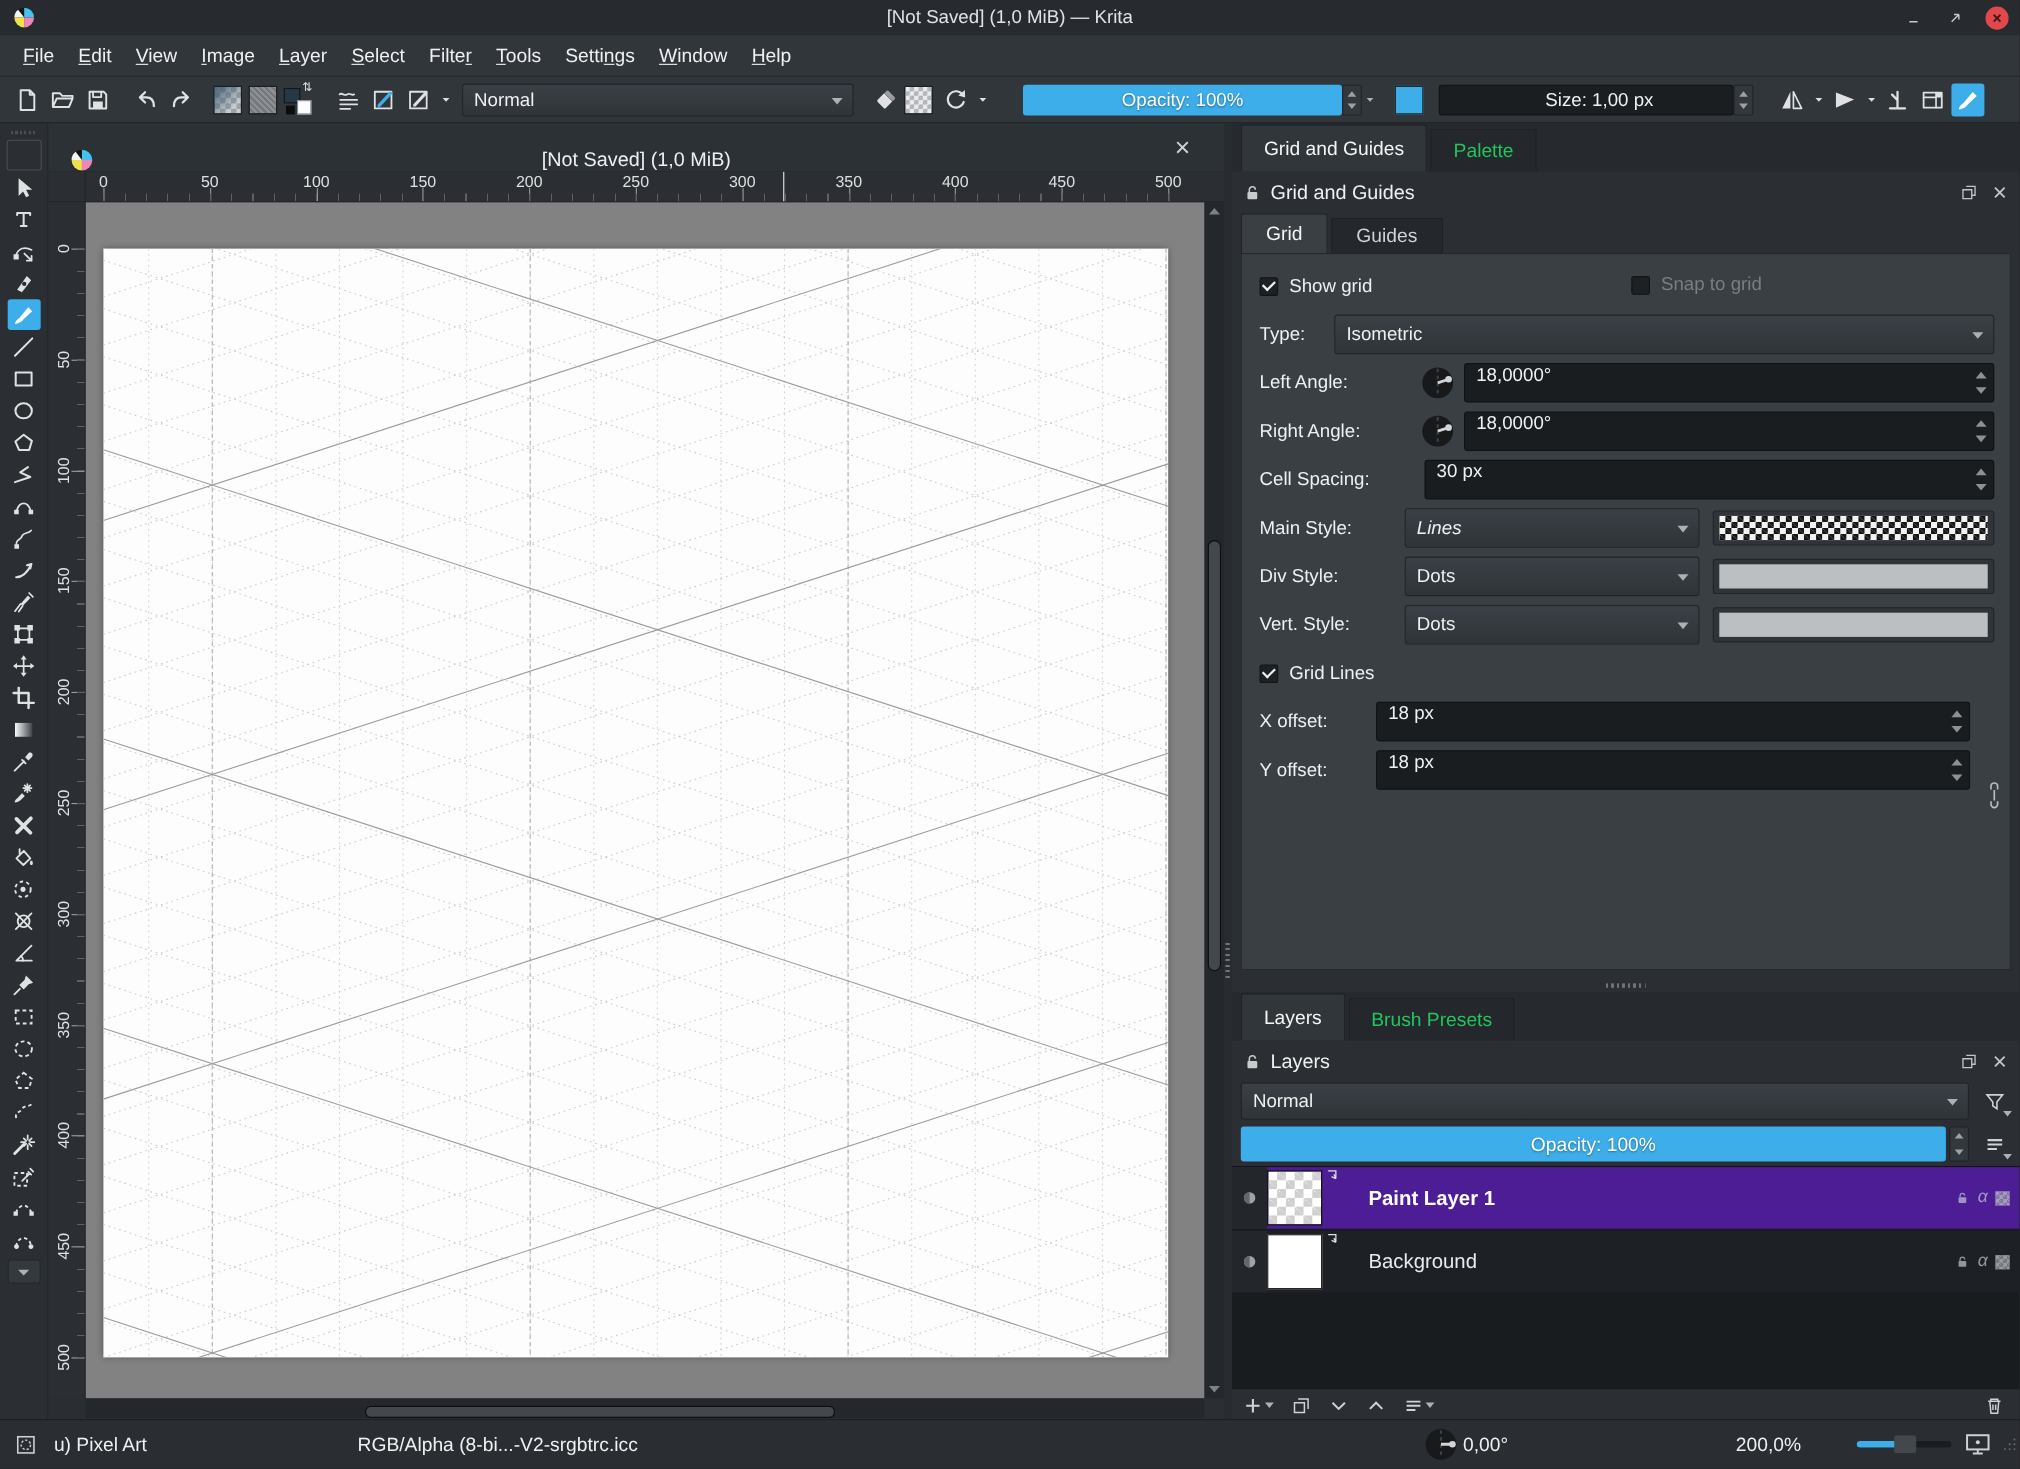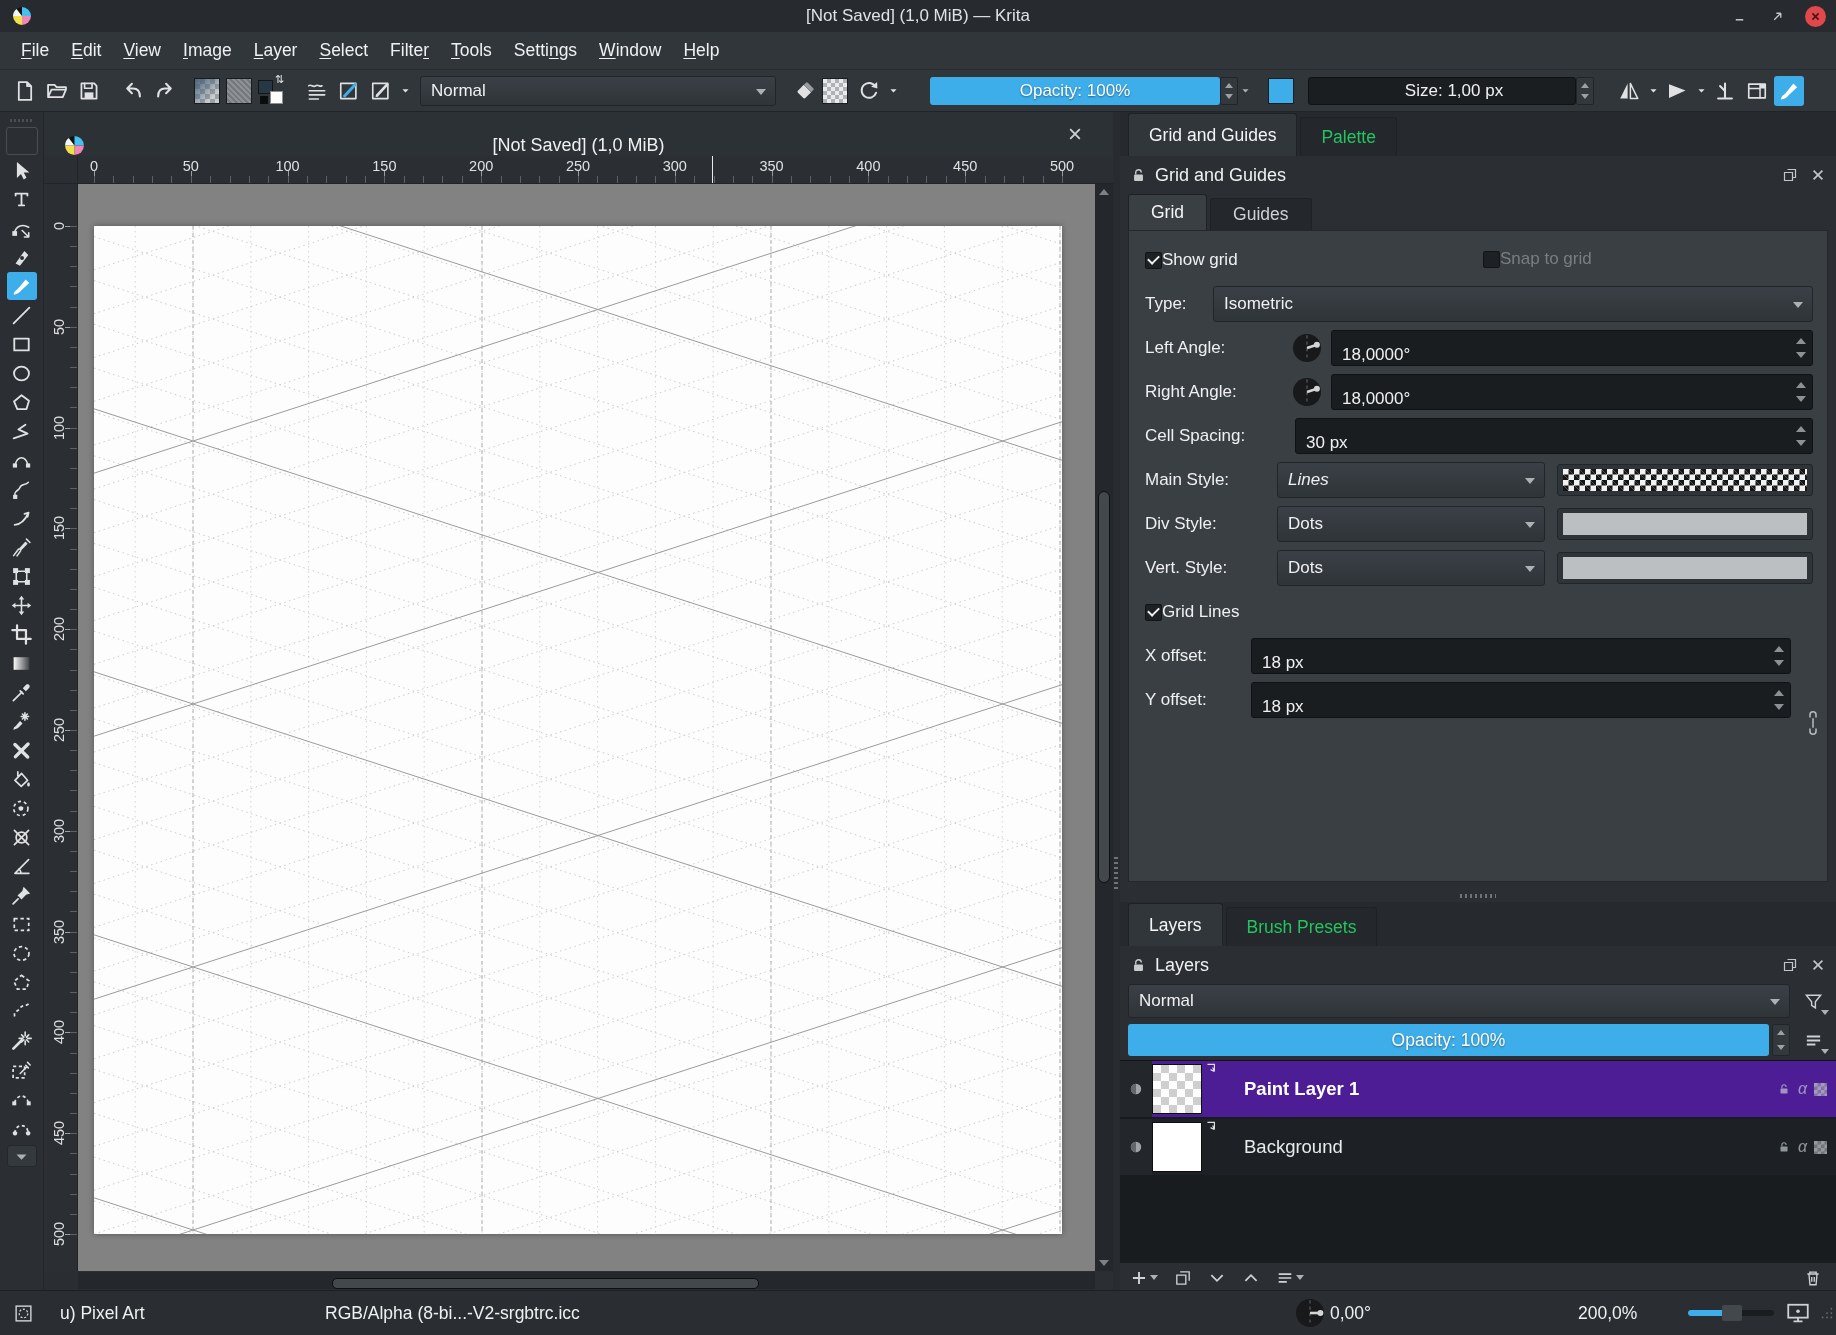--- a/index.html
+++ b/index.html
@@ -105,25 +105,25 @@
   .dockerheader .hbtns svg{width:16px;height:16px;}
 
   .gridwidget{position:absolute;left:0;top:82px;width:100%;height:696px;}
   .subtabs{display:flex;align-items:flex-end;height:36px;padding-left:8px;}
   .stab{height:31px;display:flex;align-items:center;padding:0 22px;font-size:17.5px;background:#24272b;color:#cfd2d4;border:1px solid #1e2125;border-bottom:none;border-radius:3px 3px 0 0;margin-right:3px;}
   .stab.active{background:#3a3f44;color:#f4f5f5;height:35px;}
   .gpanel{position:relative;margin:0 8px;height:652px;background:#3a3f44;border:1px solid #24282c;box-sizing:border-box;padding-top:10px;}
   .grow{display:flex;align-items:center;height:38px;margin-bottom:6px;padding:0 14px 0 16px;position:relative;}
   .glabel{font-size:17px;color:#eff0f1;flex:none;}
   .gfield{flex:1;height:36px;}
-  .spinbox{position:relative;background:#1a1d1f;border:1px solid #0f1214;border-radius:3px;display:flex;align-items:flex-end;padding:0 24px 0 10px;font-size:17px;color:#eff0f1;box-sizing:border-box;}
+  .spinbox{position:relative;background:#1a1d1f;border:1px solid #0f1214;border-radius:3px;display:flex;align-items:flex-start;padding:0 24px 0 10px;font-size:17px;color:#eff0f1;box-sizing:border-box;}
   .spinbox .sarr{position:absolute;right:5px;top:0;height:100%;width:12px;}
   .sarr::before{content:"";position:absolute;left:50%;top:7px;margin-left:-5px;border-left:5px solid transparent;border-right:5px solid transparent;border-bottom:6px solid #8d9195;}
   .sarr::after{content:"";position:absolute;left:50%;bottom:7px;margin-left:-5px;border-left:5px solid transparent;border-right:5px solid transparent;border-top:6px solid #8d9195;}
-  .checkrow{display:inline-flex;align-items:center;font-size:17px;}
+  .checkrow{display:inline-flex;align-items:center;gap:10px;font-size:17px;}
   .checkrow.disabled{color:#797e83;}
   .cb{width:17px;height:17px;background:#1d2124;border:1px solid #121517;border-radius:2px;display:inline-flex;align-items:center;justify-content:center;box-sizing:border-box;}
   .cb.checked::after{content:"";width:9px;height:5px;border-left:2px solid #eff0f1;border-bottom:2px solid #eff0f1;transform:rotate(-45deg);margin-top:-3px;}
   .snapgrid{position:absolute;left:354px;top:8px;}
   .gauge{width:32px;height:32px;margin:0 8px 0 6px;flex:none;}
   .gauge svg{width:32px;height:32px;}
   .swatchbtn{flex:1;height:32px;margin-left:12px;border:1px solid #212529;border-radius:3px;background:#2f3439;box-sizing:border-box;}
   .swatchbtn .inner{margin:4px 5px;height:22px;}
   .inner.checker{background-image:linear-gradient(45deg,#151515 25%,transparent 25%,transparent 75%,#151515 75%),linear-gradient(45deg,#151515 25%,#f2f2f2 25%,#f2f2f2 75%,#151515 75%);background-size:11px 11px;background-position:0 0,5.5px 5.5px;}
   .inner.gray{background:#bcbfc2;}
@@ -165,21 +165,21 @@
   .lb{display:flex;align-items:center;margin-right:16px;}
   .lb svg{width:18px;height:18px;}
   .lb .mini{border-left:4px solid transparent;border-right:4px solid transparent;border-top:5px solid #aeb1b4;margin-left:2px;}
   .lb.trash{margin-left:auto;margin-right:4px;}
 
   
   .statusbar{position:absolute;left:0;bottom:0;width:100%;height:44px;background:#2a2e32;border-top:1px solid #1d2023;font-size:17.5px;}
   .statusbar .sb{position:absolute;top:0;height:100%;display:flex;align-items:center;color:#eff0f1;}
   .sb-selmode{left:14px;width:22px;color:#cfd2d4;}
   .sb-selmode svg{width:19px;height:19px;}
-  .sb-preset{left:60px;}
+  .sb-preset{left:49px;}
   .sb-profile{left:325px;}
   .sb-size{left:1030px;width:246px;height:32px;top:5px;border:1px solid #4a4f54;border-radius:3px;justify-content:center;box-sizing:border-box;}
   .sb-gauge{left:1288px;}
   .sb-gauge svg{width:32px;height:32px;}
   .sb-rot{left:1330px;}
   .sb-zoom{left:1578px;}
   .sb-slider{left:1688px;width:86px;}
   .sb-track{position:relative;width:86px;height:6px;border-radius:3px;background:#1a1d20;}
   .sb-track .fill{position:absolute;left:0;top:0;height:6px;width:44px;background:#3daee9;border-radius:3px;}
   .sb-track .handle{position:absolute;left:34px;top:-5px;width:20px;height:16px;background:#43484d;border:1px solid #111折417;border-radius:2px;box-sizing:border-box;}

